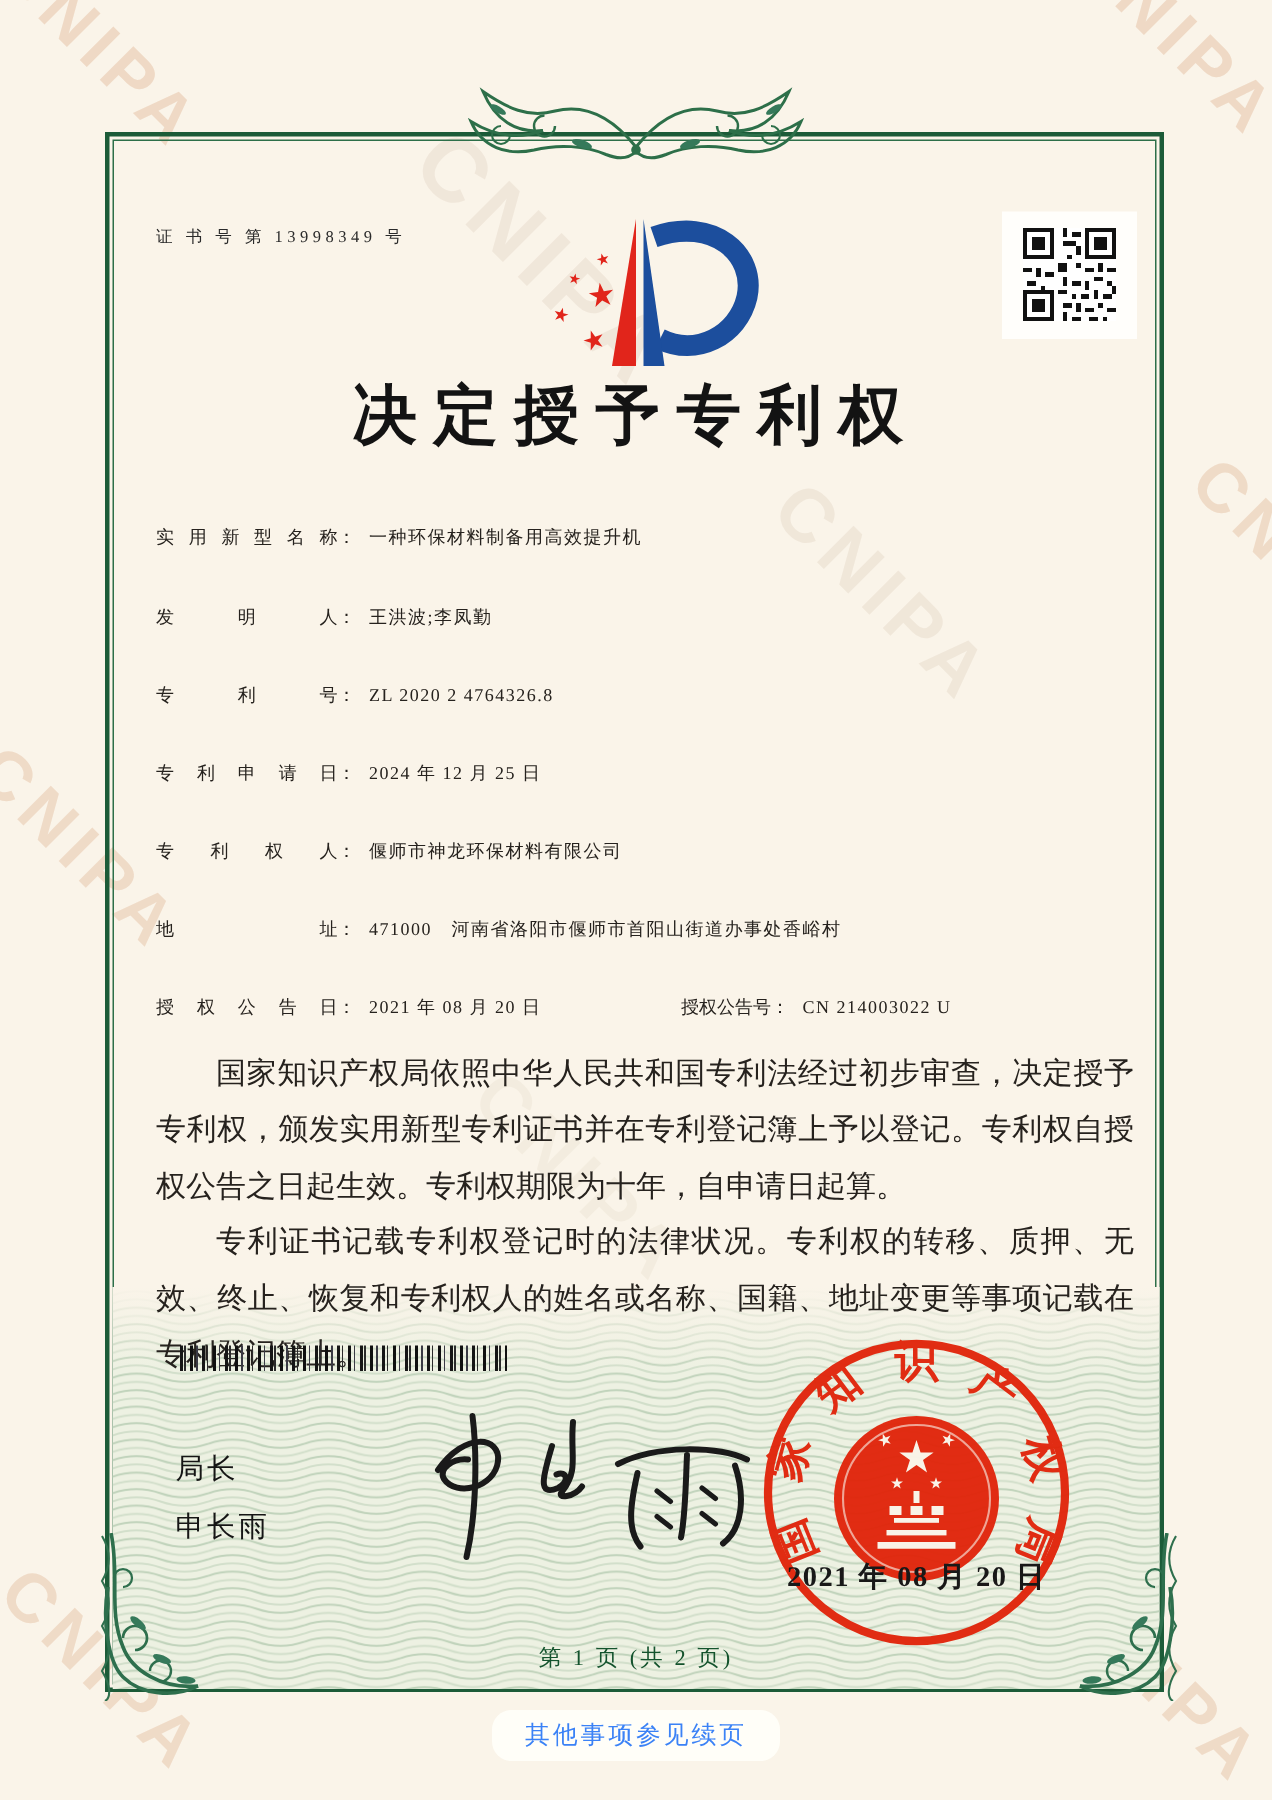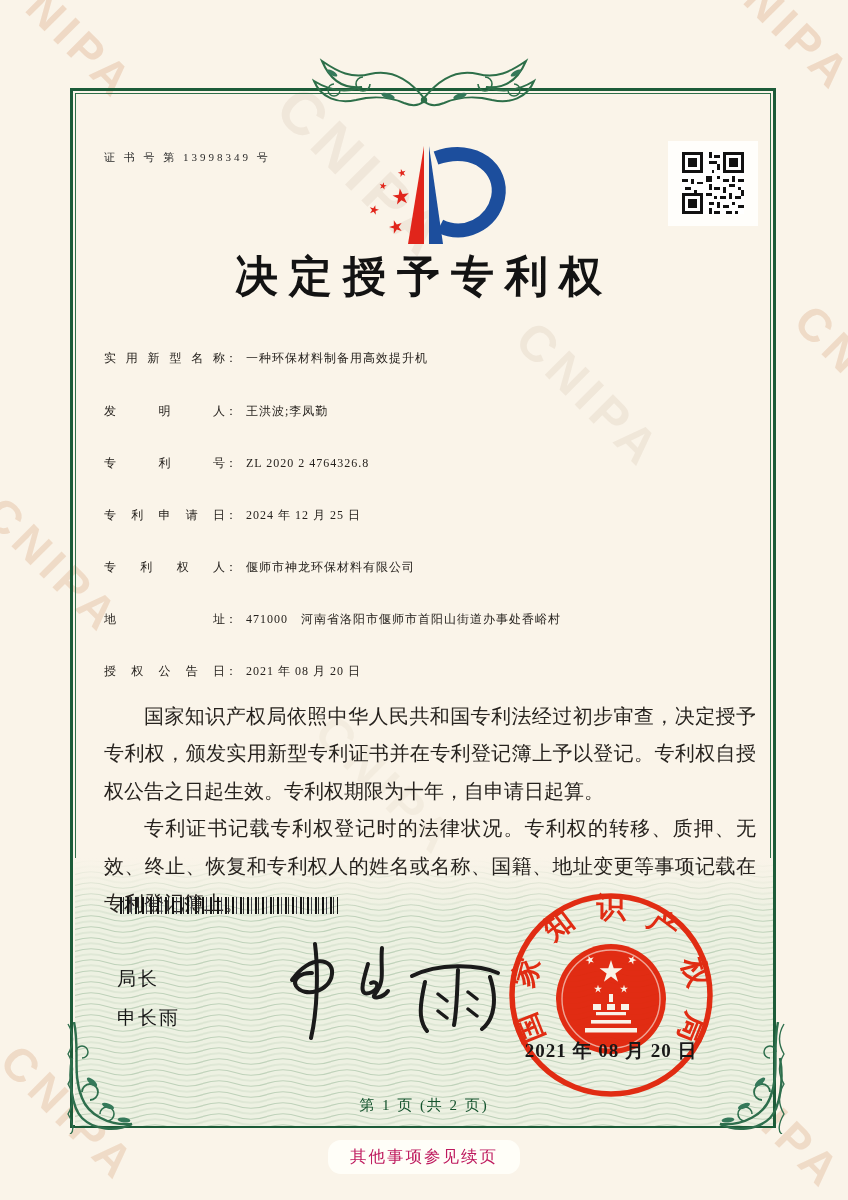--- a/index.html
+++ b/index.html
@@ -95,21 +95,21 @@
     position:absolute;left:506px;top:1038px;width:210px;z-index:4;
     text-align:center;font-size:19px;font-weight:600;color:#181818;letter-spacing:1px;
   }
 
   .footer-page{
     position:absolute;left:0;right:0;top:1096px;z-index:3;
     text-align:center;font-size:15px;letter-spacing:2px;color:#14532d;
   }
   .continuation{
     position:absolute;left:50%;top:1140px;transform:translateX(-50%);z-index:3;
-    background:#fffef8;padding:6px 22px;font-size:16.5px;letter-spacing:2px;color:#be185d;
+    background:#fffef8;padding:6px 22px;font-size:16.5px;letter-spacing:2px;color:#3b82f6;
     white-space:nowrap;
     border-radius:13px;
   }
 </style>
 </head>
 <body>
 
 <div class="wm" style="left:-18px;top:4px;font-size:46px;color:#eed7c2;opacity:.9">CNIPA</div>
 <div class="wm" style="left:700px;top:-4px;font-size:46px;color:#eed7c2;opacity:.9">CNIPA</div>
 <div class="wm" style="left:256px;top:138px;font-size:60px;color:#e9ddcf;opacity:.55">CNIPA</div>
@@ -226,20 +226,23 @@
     <span class="flabel">专利申请日</span><span class="fcolon">：</span><span class="fvalue">2024 年 12 月 25 日</span>
   </div>
   <div class="field-row r5">
     <span class="flabel">专利权人</span><span class="fcolon">：</span><span class="fvalue">偃师市神龙环保材料有限公司</span>
   </div>
   <div class="field-row r6">
     <span class="flabel">地址</span><span class="fcolon">：</span><span class="fvalue">471000　河南省洛阳市偃师市首阳山街道办事处香峪村</span>
   </div>
   <div class="field-row r7">
     <span class="flabel">授权公告日</span><span class="fcolon">：</span><span class="fvalue">2021 年 08 月 20 日</span>
+    <span class="grant-group2">
+      <span>授权公告号</span><span>：</span><span class="fvalue">CN 214003022 U</span>
+    </span>
   </div>
 </div>
 
 <div class="body-text">
   <p>国家知识产权局依照中华人民共和国专利法经过初步审查，决定授予专利权，颁发实用新型专利证书并在专利登记簿上予以登记。专利权自授权公告之日起生效。专利权期限为十年，自申请日起算。</p>
   <p>专利证书记载专利权登记时的法律状况。专利权的转移、质押、无效、终止、恢复和专利权人的姓名或名称、国籍、地址变更等事项记载在专利登记簿上。</p>
 </div>
 
 <div class="barcode"></div>
 

